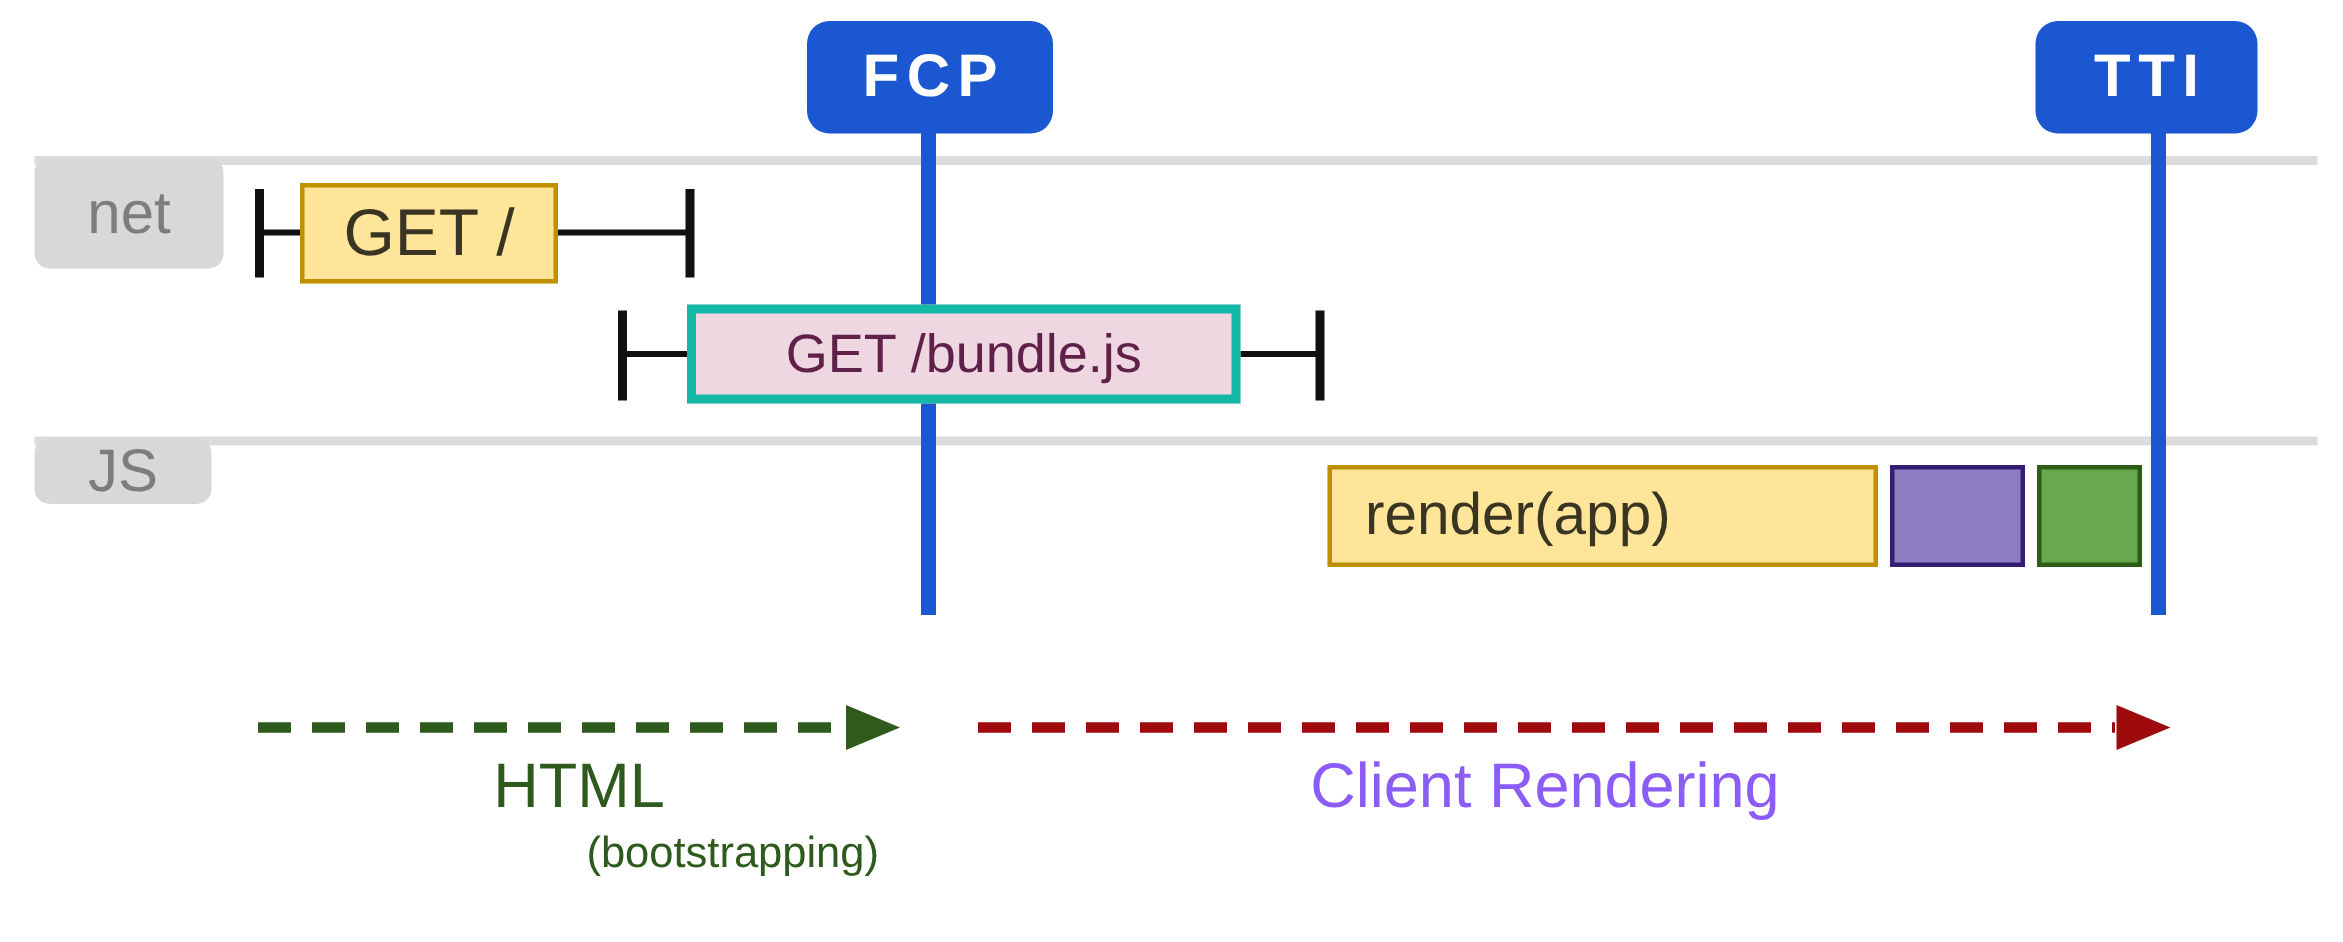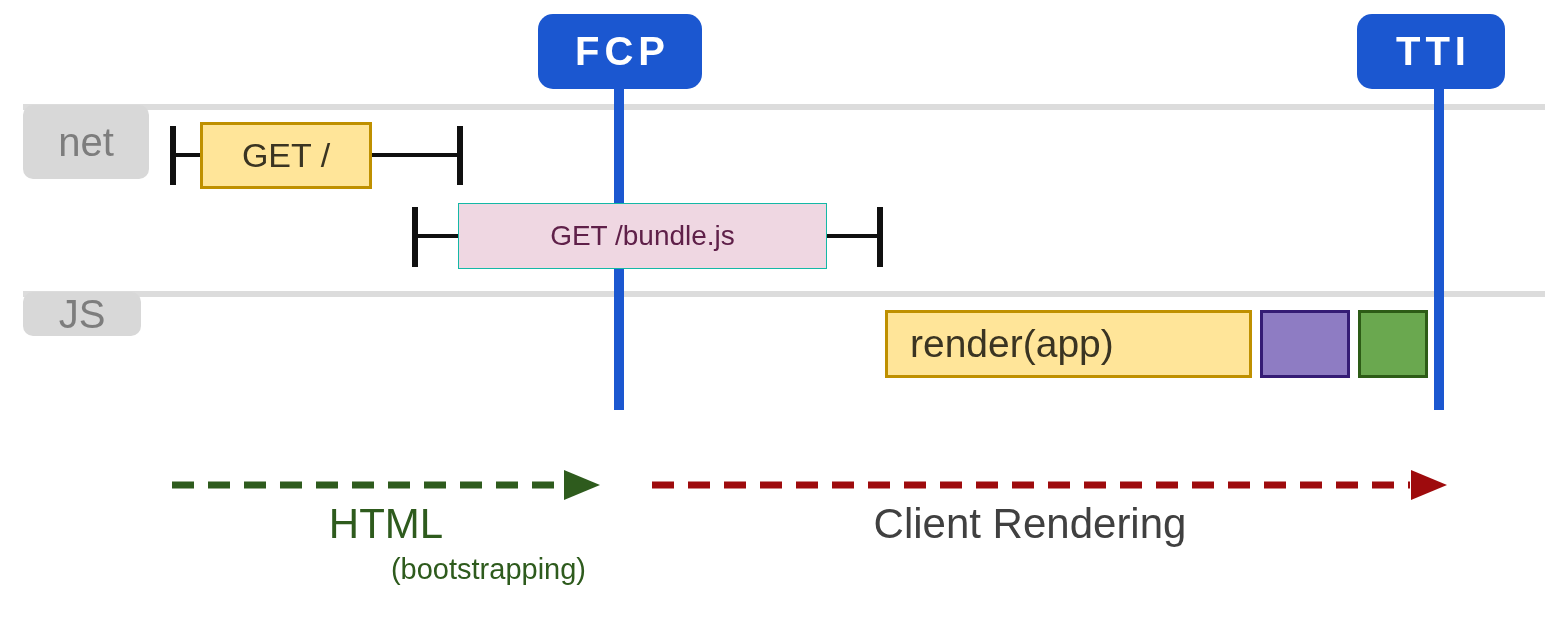--- a/index.html
+++ b/index.html
@@ -38,43 +38,43 @@
   
   .wbar{position:absolute;width:6px;background:#101010;z-index:3;}
   .wconn{position:absolute;height:4px;background:#101010;z-index:1;}
   
   .task{
     position:absolute;box-sizing:border-box;display:flex;align-items:center;justify-content:center;
     z-index:3;
   }
   .task.get-root{
     left:200px;top:122px;width:172px;height:67px;
-    background:#ffe599;border:3px solid #bf9000;color:#3a3422;font-size:34px;
+    background:#ffe599;border:3px solid #bf9000;color:#3a3422;font-size:44px;
   }
   .task.get-bundle{
     left:458px;top:203px;width:369px;height:66px;
-    background:#efd7e2;border:1px solid #14b8a6;color:#5f2049;font-size:28px;
+    background:#efd7e2;border:6px solid #14b8a6;color:#5f2049;font-size:36px;
   }
   .task.render-app{
     left:885px;top:310px;width:367px;height:68px;
     background:#ffe599;border:3px solid #bf9000;color:#3a3422;font-size:39px;
     justify-content:flex-start;padding-left:22px;
   }
   .task.purple{left:1260px;top:310px;width:90px;height:68px;background:#8e7cc3;border:3px solid #351c75;}
   .task.green{left:1358px;top:310px;width:70px;height:68px;background:#6aa84f;border:3px solid #2d5c16;}
   
   .arrow-svg{position:absolute;top:465px;z-index:1;}
   .arrow-svg.html-arrow{left:160px;}
   .arrow-svg.cr-arrow{left:640px;}
   
   .phase-label{position:absolute;top:498px;text-align:center;z-index:1;}
   .phase-label .title{font-size:42px;line-height:52px;}
   .phase-label .subtitle{font-size:29px;line-height:38px;text-align:right;}
   .phase-label.html-label{left:186px;width:400px;color:#2e5b1d;}
-  .phase-label.cr-label{left:790px;width:480px;color:#404040;}
+  .phase-label.cr-label{left:790px;width:480px;color:#8b5cf6;}
 </style>
 </head>
 <body>
 
 <div id="canvas">
 
   <div class="lane-line net"></div>
   <div class="lane-line js"></div>
 
   <div class="lane-label net">

